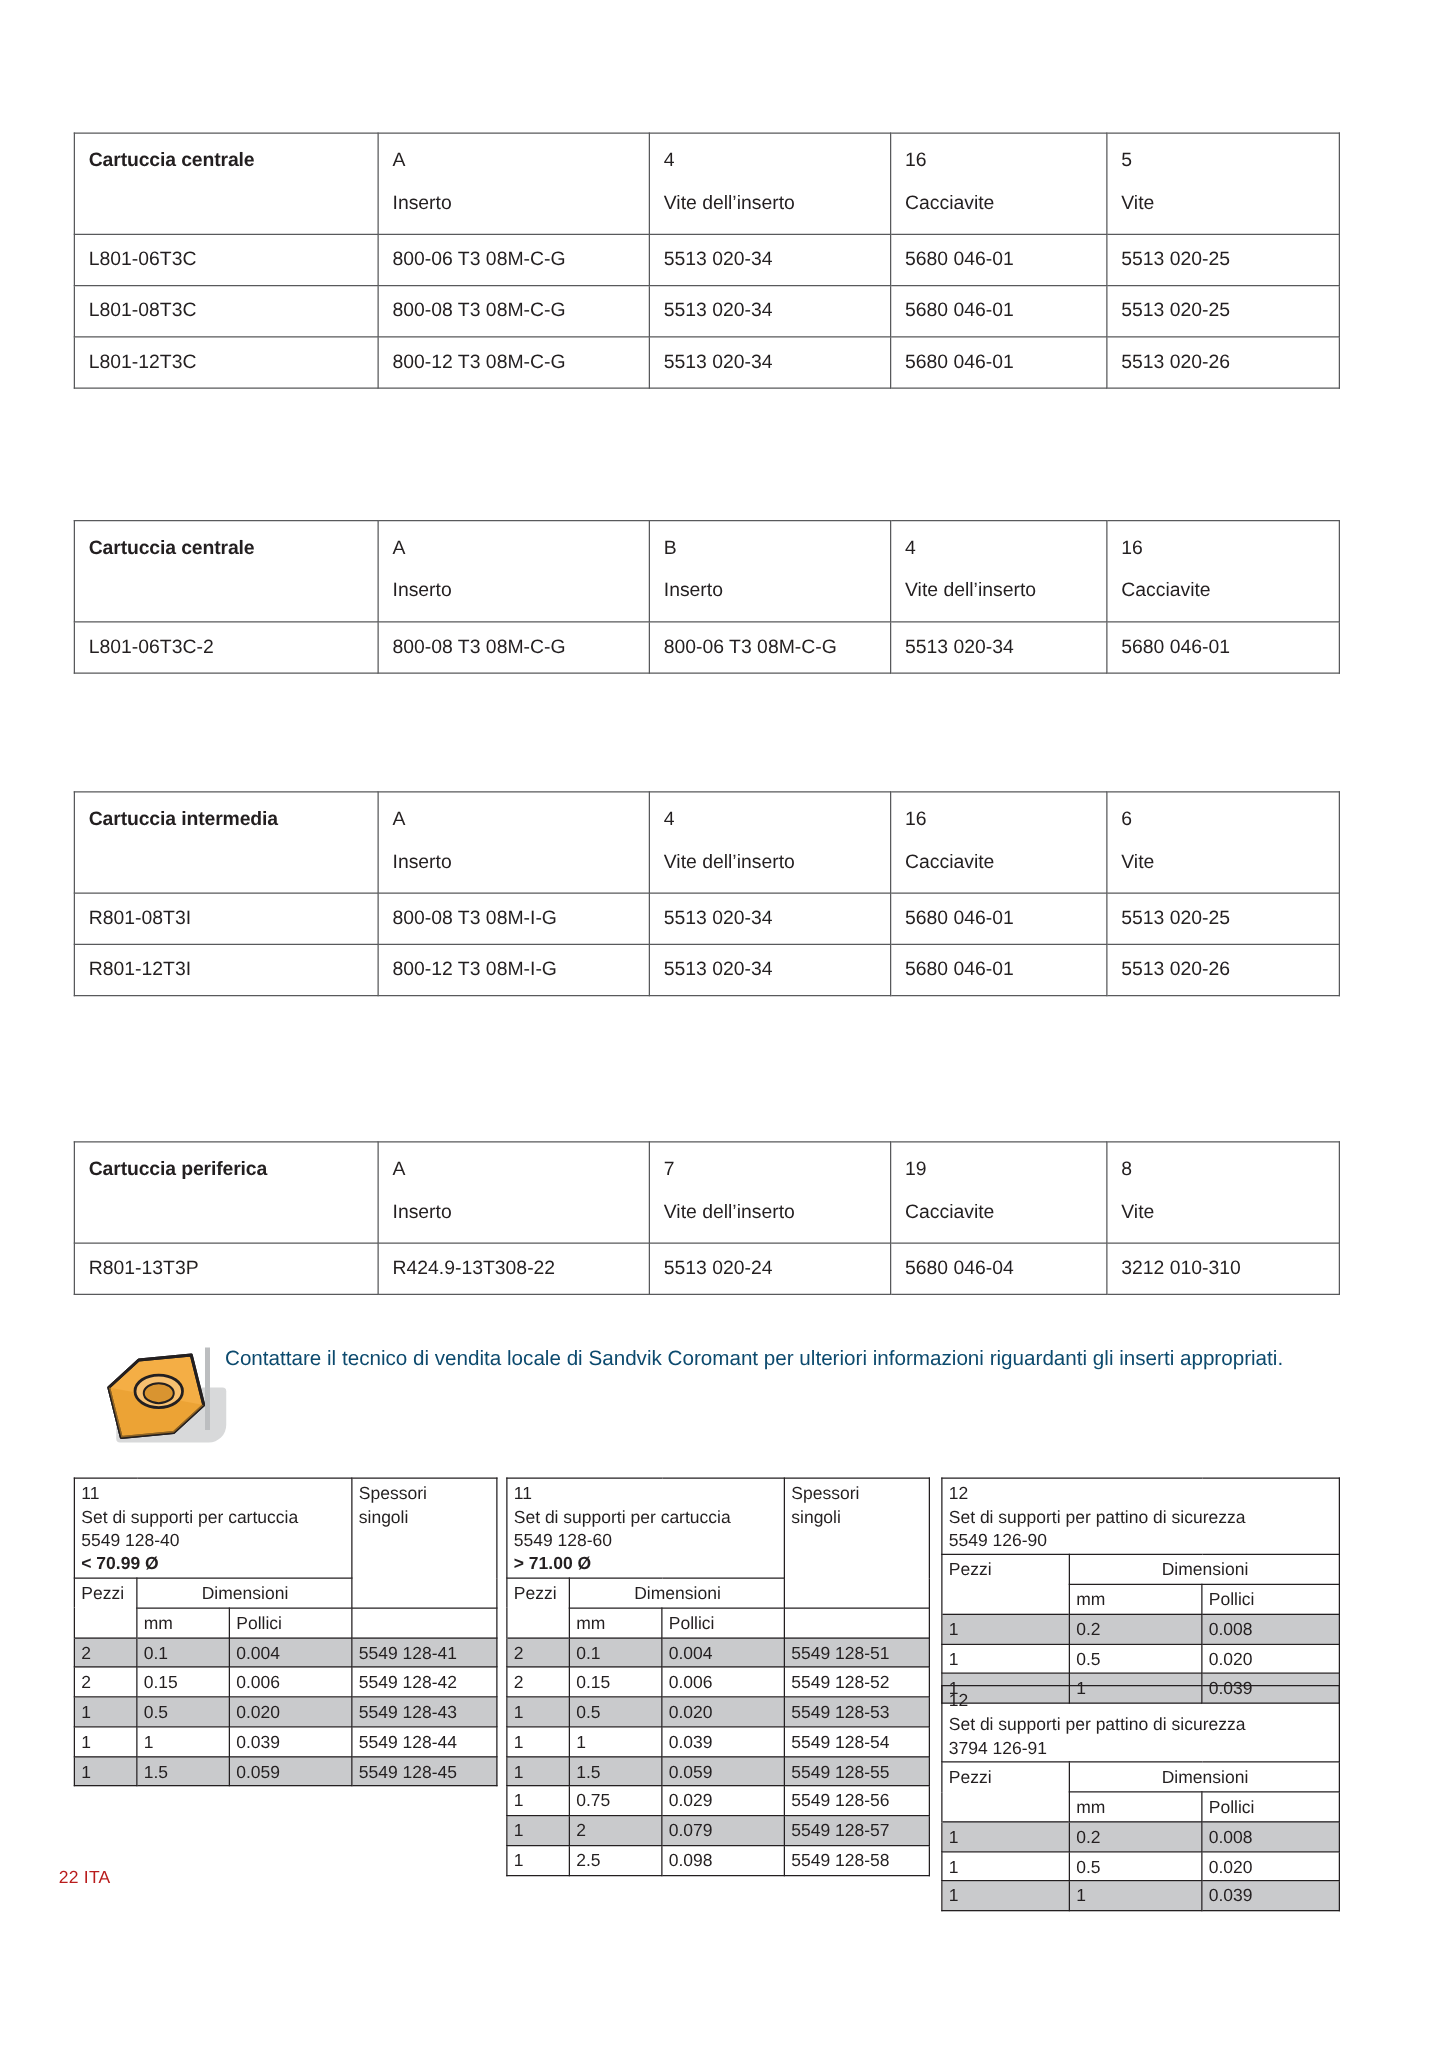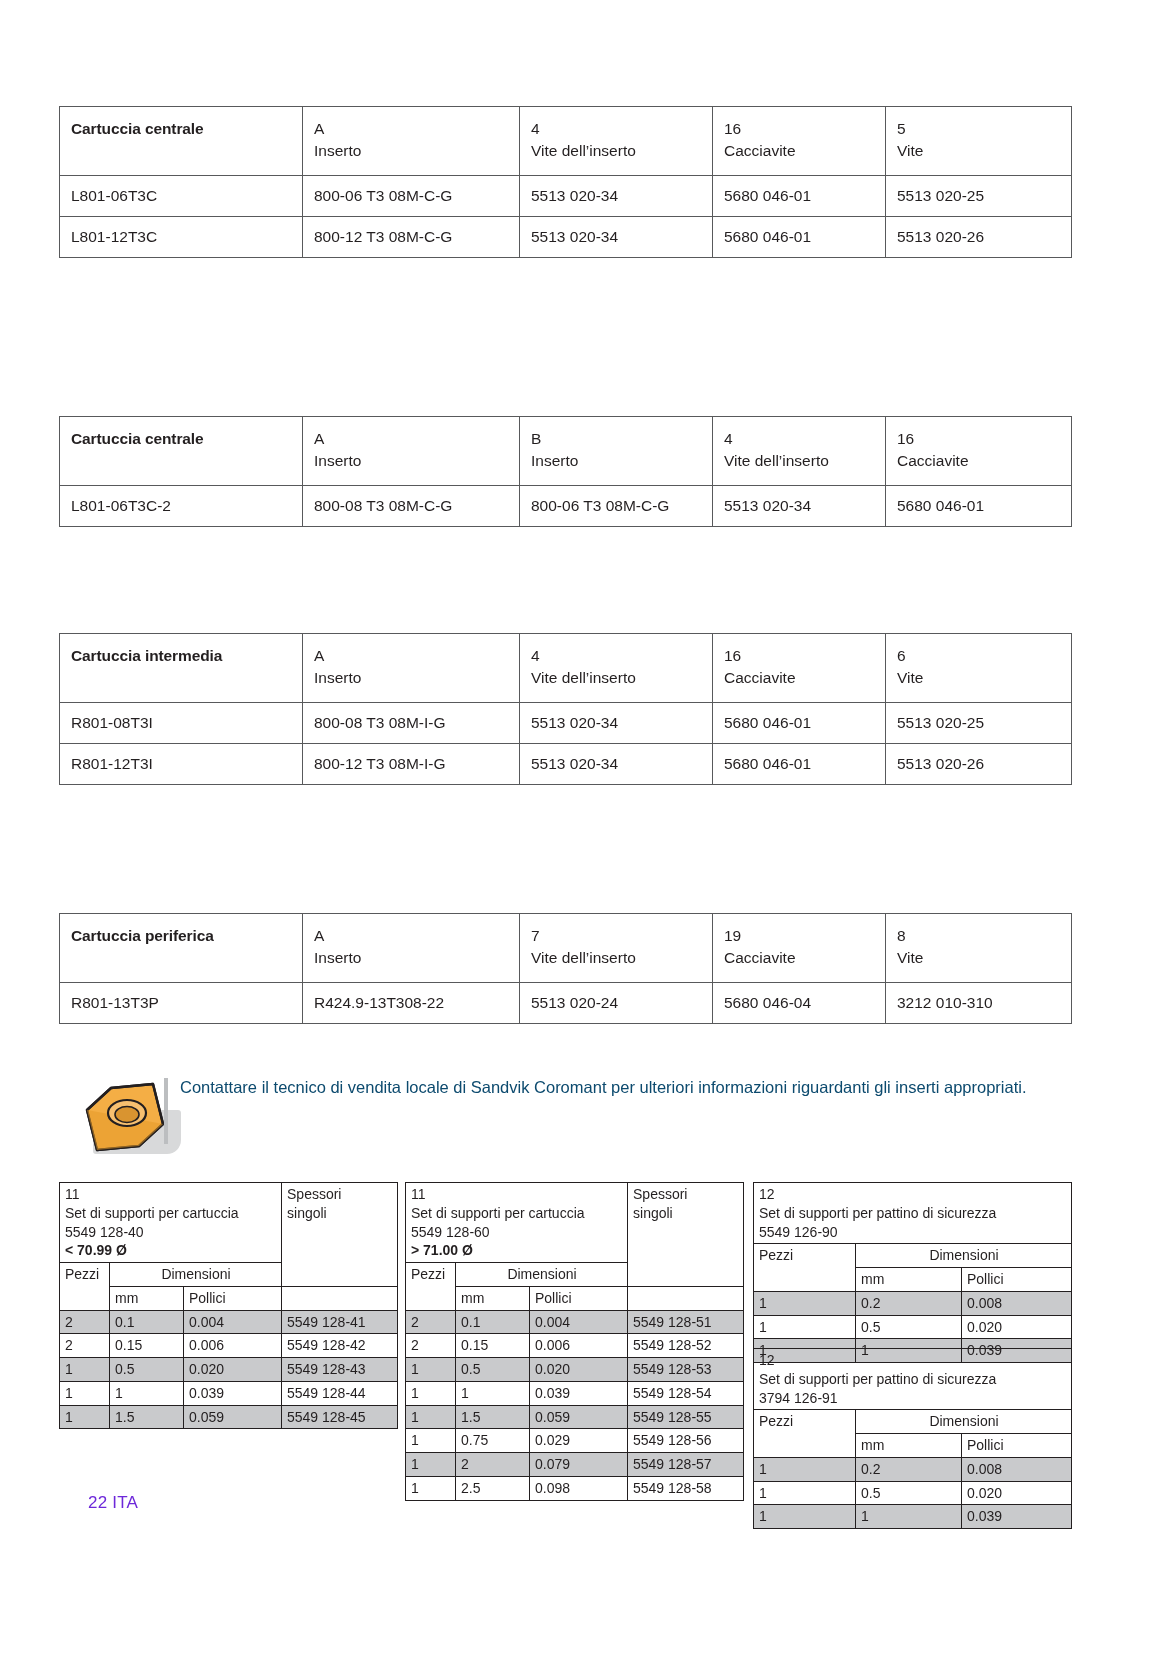--- a/index.html
+++ b/index.html
@@ -36,21 +36,21 @@
   }
   .ref-table thead td {
     padding-top: 11px;
     padding-bottom: 13px;
   }
   .ref-table td.head-name {
     font-weight: 700;
     letter-spacing: -0.1px;
   }
   .hdr-num { display: block; }
-  .hdr-sub { display: block; }
+  .hdr-sub { display: block; margin-top: 12px; }
 
   
   #table-centrale-1  { left: 59px;  top: 106px;  width: 1012px; }
   #table-centrale-2  { left: 59px;  top: 416px;  width: 1012px; }
   #table-intermedia  { left: 59px;  top: 633px;  width: 1012px; padding-left: 24px; }
   #table-periferica  { left: 59px;  top: 913px;  width: 1012px; }
 
   
   #note-block {
     position: absolute;
@@ -125,24 +125,23 @@
   #shim-table-1 { left: 59px;  top: 1182px; width: 338px; }
   #shim-table-2 { left: 405px; top: 1182px; width: 338px; }
   #shim-table-3 { left: 753px; top: 1182px; width: 318px; }
   #shim-table-4 { left: 753px; top: 1348px; width: 318px; }
 
   
   #page-footer {
     position: absolute;
     left: 47px;
     top: 1493px;
-    font-size: 17px;
-    color: #6d28d9;
+    font-size: 14px;
+    color: #b91c1c;
     letter-spacing: 0.2px;
-    margin-left: 41px;
   }
 </style>
 </head>
 <body>
 
 <div class="page">
 
   <table class="ref-table" id="table-centrale-1">
       <colgroup>
         <col style="width:243px">
@@ -169,20 +168,27 @@
           <td>
             <span class="hdr-num">5</span>
             <span class="hdr-sub">Vite</span>
           </td>
         </tr>
       </thead>
       <tbody>
         <tr>
           <td>L801-06T3C</td>
           <td>800-06 T3 08M-C-G</td>
+          <td>5513 020-34</td>
+          <td>5680 046-01</td>
+          <td>5513 020-25</td>
+        </tr>
+        <tr>
+          <td>L801-08T3C</td>
+          <td>800-08 T3 08M-C-G</td>
           <td>5513 020-34</td>
           <td>5680 046-01</td>
           <td>5513 020-25</td>
         </tr>
         <tr>
           <td>L801-12T3C</td>
           <td>800-12 T3 08M-C-G</td>
           <td>5513 020-34</td>
           <td>5680 046-01</td>
           <td>5513 020-26</td>

